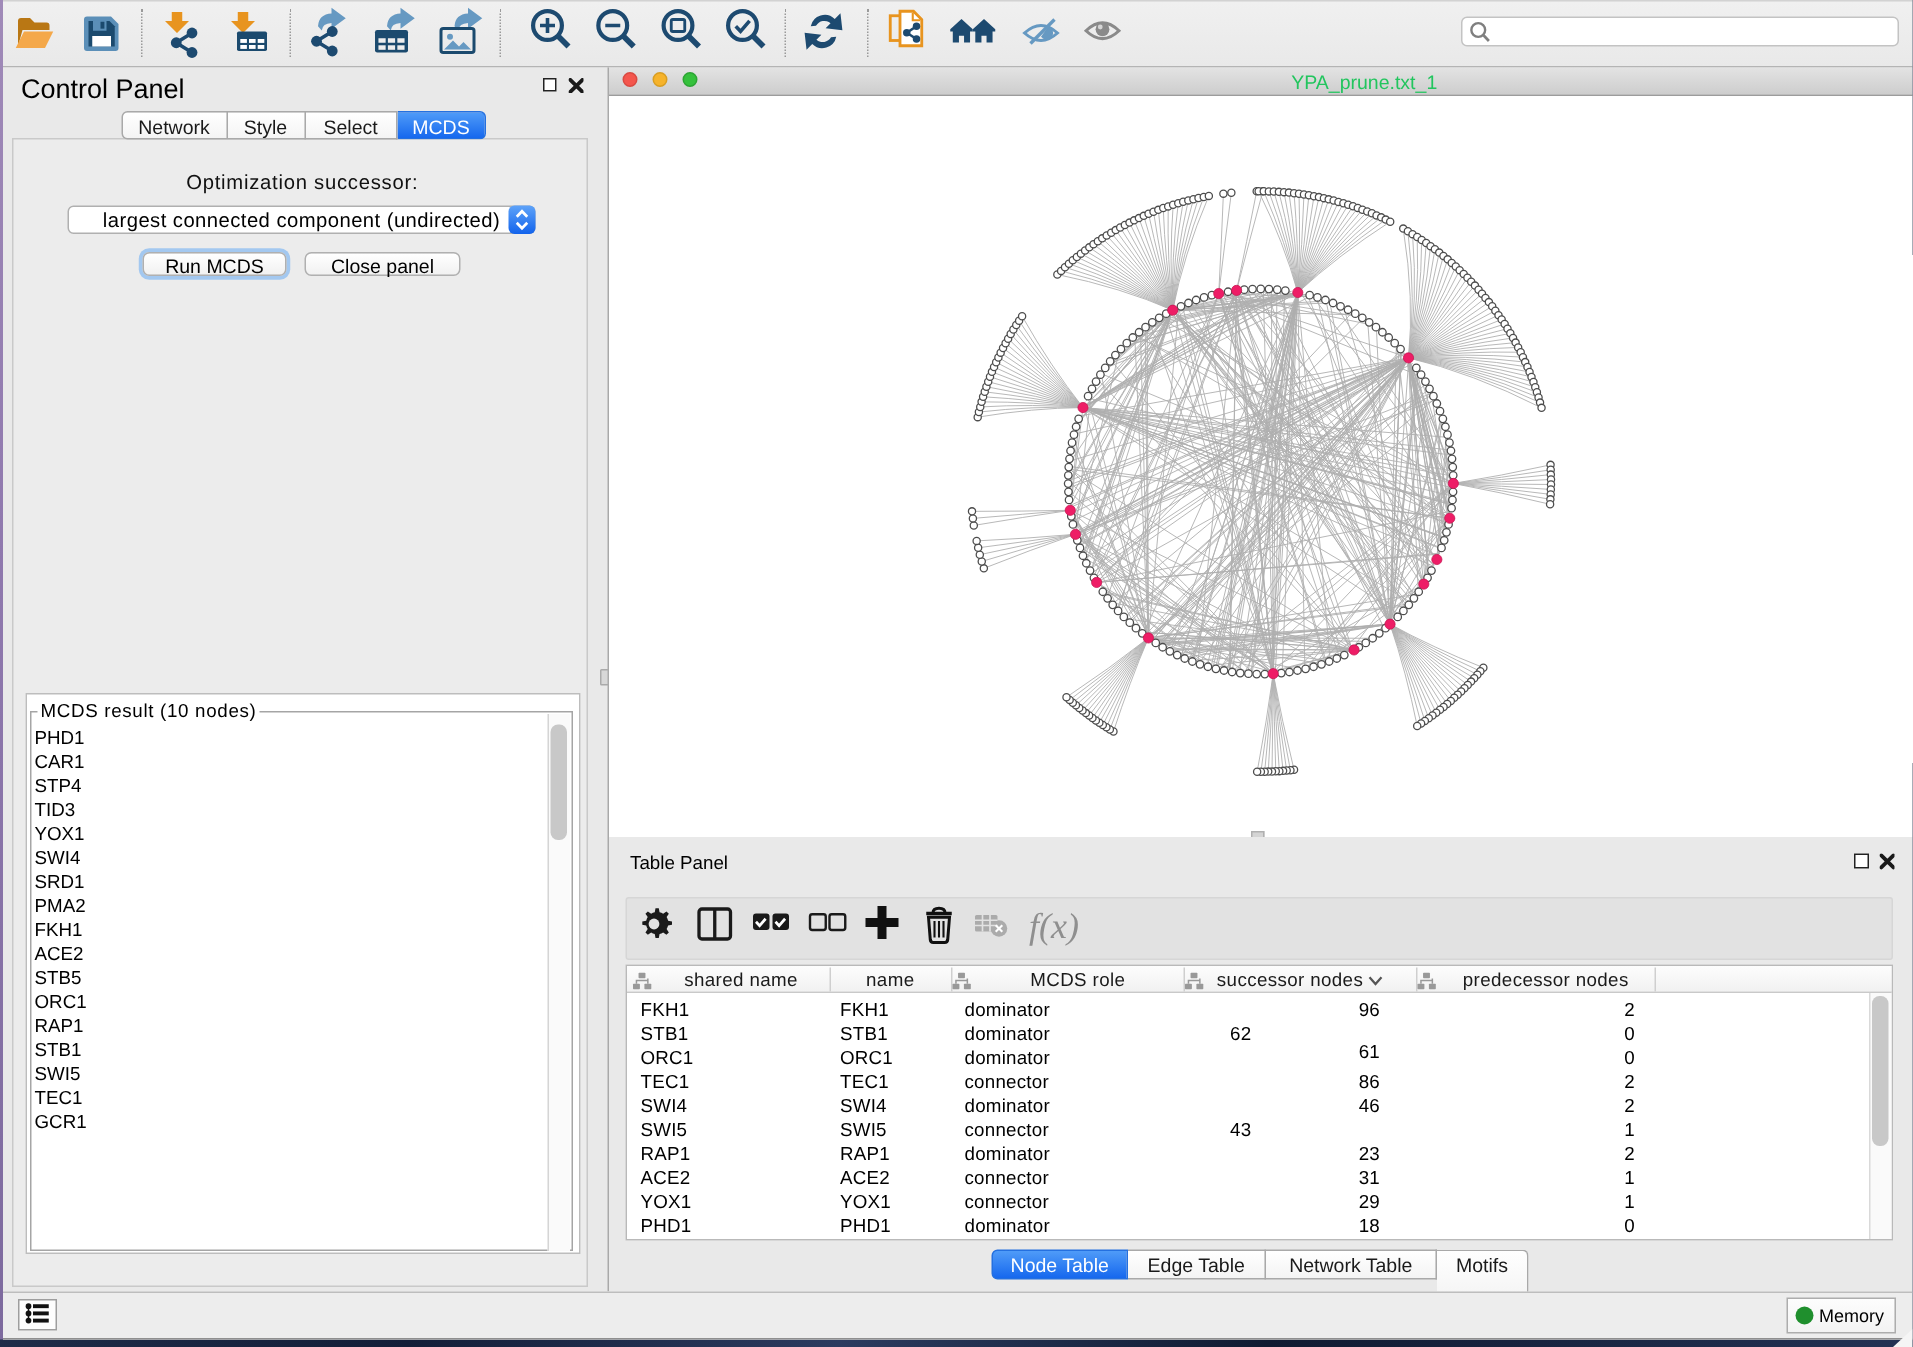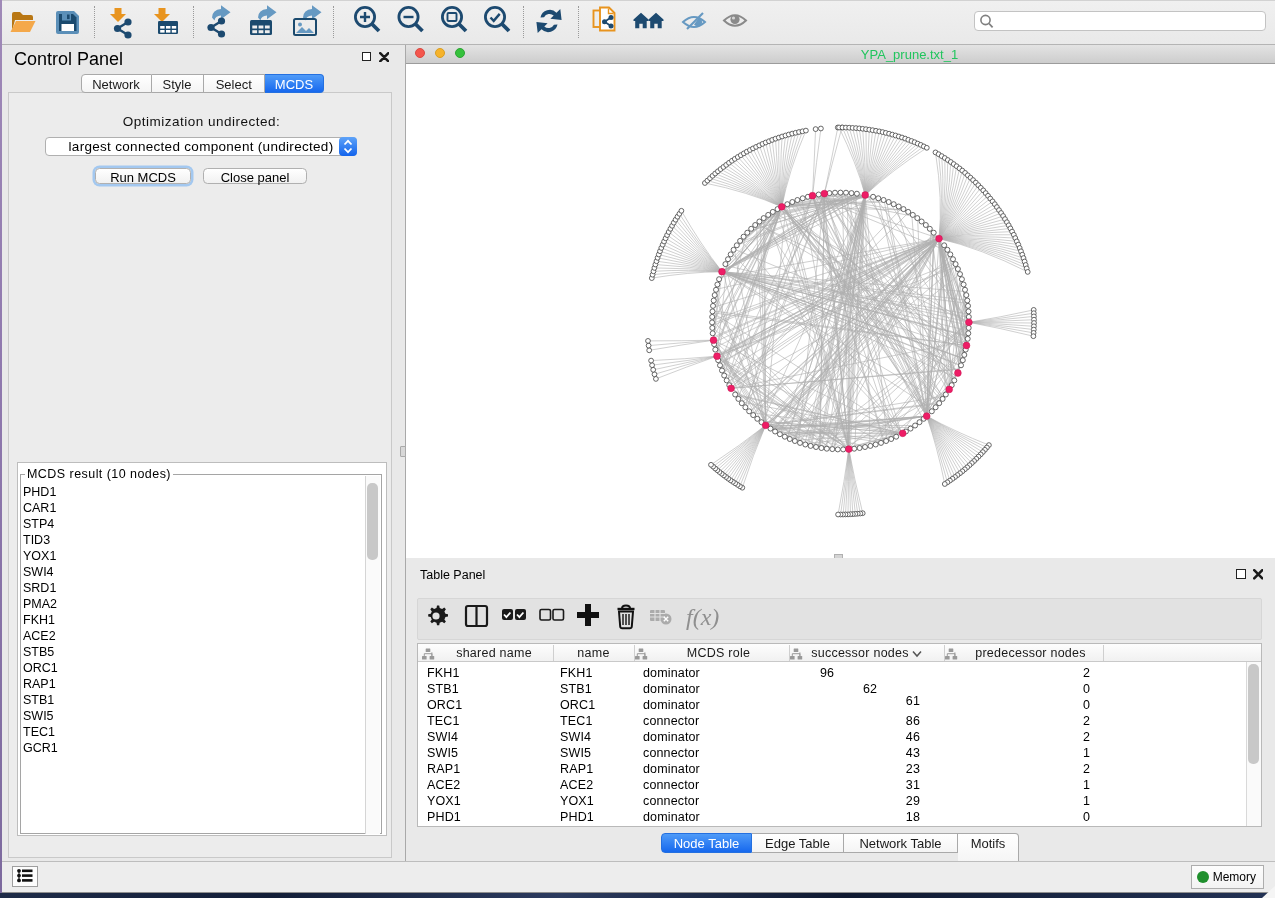--- a/index.html
+++ b/index.html
@@ -173,21 +173,21 @@
 <svg class="abs" style="left:378.5px;top:51.5px" width="10.5" height="10.5" viewBox="0 0 10.5 10.5">
     <path d="M1.2 1.2 L9.3 9.3 M9.3 1.2 L1.2 9.3" stroke="#1a1a1a" stroke-width="2.5" stroke-linecap="round"></path>
   </svg>
 <div id="cp-box" class="abs"></div>
 <div class="tabs" style="left:80.5px;top:73.5px">
     <div class="tab first" style="width:71px">Network</div>
     <div class="tab" style="width:52px">Style</div>
     <div class="tab" style="width:61.5px">Select</div>
     <div class="tab sel last" style="width:59px">MCDS</div>
   </div>
-<div id="opt-label" class="abs">Optimization undirected:</div>
+<div id="opt-label" class="abs">Optimization successor:</div>
 <div id="dd" class="abs">largest connected component (undirected)</div>
 <div id="dd-step" class="abs"></div>
 <svg class="abs" style="left:339px;top:136.5px" width="18" height="19" viewBox="0 0 18 19">
     <path d="M5.5 7.5 L9 3.8 L12.5 7.5 M5.5 11.5 L9 15.2 L12.5 11.5" stroke="#fff" stroke-width="1.8" fill="none"></path>
   </svg>
 <div id="runbtn" class="btn">Run MCDS</div>
 <div id="closebtn" class="btn">Close panel</div>
 <div id="listbox" class="abs"></div>
 <div id="fs" class="abs"></div>
 <div id="fs-label" class="abs">MCDS result (10 nodes)</div>
@@ -641,46 +641,46 @@
       <rect x="948.7" y="648.5" width="4.6" height="3.6" rx="0.5"></rect>
       <rect x="945.0" y="655.9" width="4.6" height="3.6" rx="0.5"></rect>
       <rect x="952.6" y="655.9" width="4.6" height="3.6" rx="0.5"></rect>
       <path d="M947.3 655.9 v-2.2 h7.6 v2.2 M954.9 655.9 v-3.5" stroke="#999" stroke-width="1" fill="none"></path>
     </g>
     <path d="M913 651.5 l4 4.5 4-4.5" stroke="#555" stroke-width="1.5" fill="none"></path>
   </svg>
 <div class="trow" style="left:427px;top:664.5px">FKH1</div>
 <div class="trow" style="left:560px;top:664.5px">FKH1</div>
 <div class="trow" style="left:643px;top:664.5px">dominator</div>
-<div class="trow" style="left:820px;top:664.5px;width:100px;text-align:left">96</div>
+<div class="trow" style="left:820px;top:664.5px;width:100px;text-align:right">96</div>
 <div class="trow" style="left:990px;top:664.5px;width:100px;text-align:right">2</div>
 <div class="trow" style="left:427px;top:680.5px">STB1</div>
 <div class="trow" style="left:560px;top:680.5px">STB1</div>
 <div class="trow" style="left:643px;top:680.5px">dominator</div>
-<div class="trow" style="left:820px;top:680.5px;width:100px;text-align:center">62</div>
+<div class="trow" style="left:820px;top:680.5px;width:100px;text-align:left">62</div>
 <div class="trow" style="left:990px;top:680.5px;width:100px;text-align:right">0</div>
 <div class="trow" style="left:427px;top:696.5px">ORC1</div>
 <div class="trow" style="left:560px;top:696.5px">ORC1</div>
 <div class="trow" style="left:643px;top:696.5px">dominator</div>
 <div class="trow" style="left:820px;top:693px;width:100px;text-align:right">61</div>
 <div class="trow" style="left:990px;top:696.5px;width:100px;text-align:right">0</div>
 <div class="trow" style="left:427px;top:712.5px">TEC1</div>
 <div class="trow" style="left:560px;top:712.5px">TEC1</div>
 <div class="trow" style="left:643px;top:712.5px">connector</div>
 <div class="trow" style="left:820px;top:712.5px;width:100px;text-align:right">86</div>
 <div class="trow" style="left:990px;top:712.5px;width:100px;text-align:right">2</div>
 <div class="trow" style="left:427px;top:728.5px">SWI4</div>
 <div class="trow" style="left:560px;top:728.5px">SWI4</div>
 <div class="trow" style="left:643px;top:728.5px">dominator</div>
 <div class="trow" style="left:820px;top:728.5px;width:100px;text-align:right">46</div>
 <div class="trow" style="left:990px;top:728.5px;width:100px;text-align:right">2</div>
 <div class="trow" style="left:427px;top:744.5px">SWI5</div>
 <div class="trow" style="left:560px;top:744.5px">SWI5</div>
 <div class="trow" style="left:643px;top:744.5px">connector</div>
-<div class="trow" style="left:820px;top:744.5px;width:100px;text-align:right">43</div>
+<div class="trow" style="left:820px;top:744.5px;width:100px;">43</div>
 <div class="trow" style="left:990px;top:744.5px;width:100px;text-align:right">1</div>
 <div class="trow" style="left:427px;top:760.5px">RAP1</div>
 <div class="trow" style="left:560px;top:760.5px">RAP1</div>
 <div class="trow" style="left:643px;top:760.5px">dominator</div>
 <div class="trow" style="left:820px;top:760.5px;width:100px;text-align:right">23</div>
 <div class="trow" style="left:990px;top:760.5px;width:100px;text-align:right">2</div>
 <div class="trow" style="left:427px;top:776.5px">ACE2</div>
 <div class="trow" style="left:560px;top:776.5px">ACE2</div>
 <div class="trow" style="left:643px;top:776.5px">connector</div>
 <div class="trow" style="left:820px;top:776.5px;width:100px;text-align:right">31</div>

